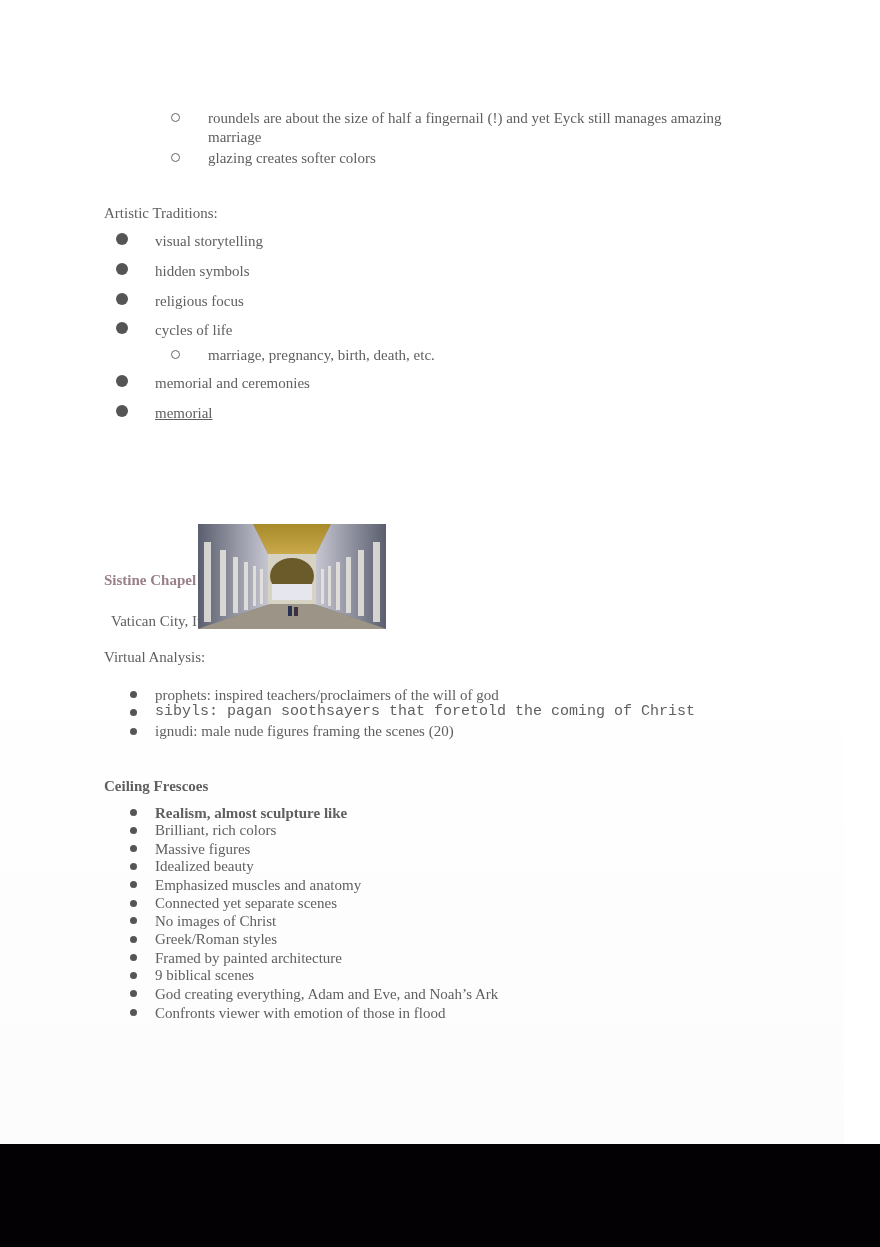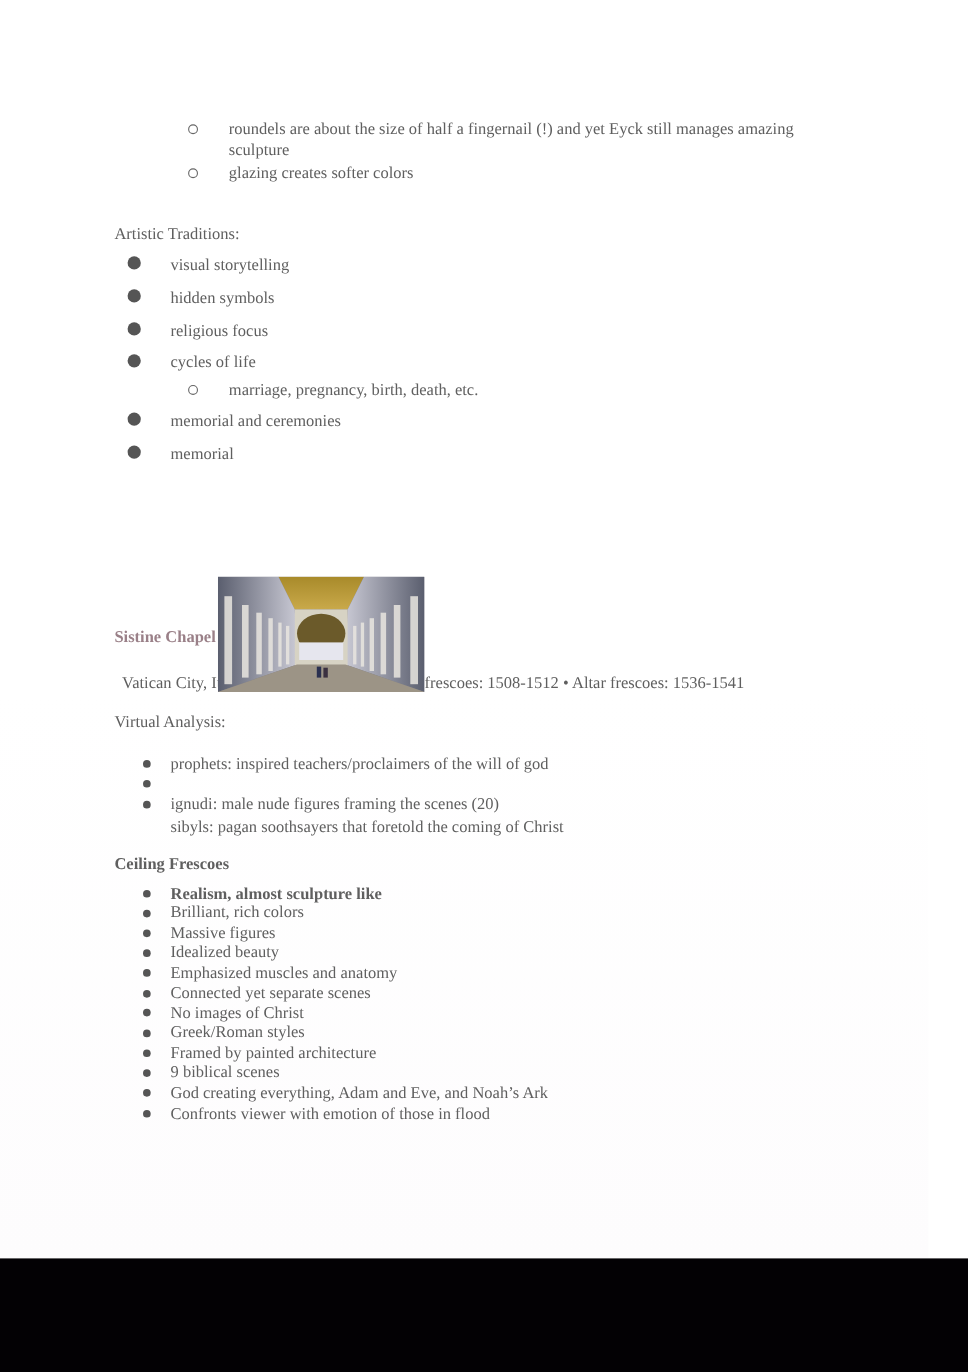--- a/index.html
+++ b/index.html
@@ -37,21 +37,21 @@
     }
     .photo svg { display: block; }
   </style>
 </head>
 <body>
 
 <div class="page">
 
   <span class="bullet-hollow" style="left:171px; top:113px;"></span>
   <div class="t" style="left:208px; top:109px;">roundels are about the size of half a fingernail (!) and yet Eyck still manages amazing</div>
-  <div class="t" style="left:208px; top:128px;">sculpture</div>
+  <div class="t" style="left:208px; top:128px;">marriage</div>
   <span class="bullet-hollow" style="left:171px; top:153px;"></span>
   <div class="t" style="left:208px; top:149px;">glazing creates softer colors</div>
 
   <div class="t" style="left:104px; top:204px;">Artistic Traditions:</div>
 
   <span class="bullet-big" style="left:116px; top:233px;"></span>
   <div class="t" style="left:155px; top:232px;">visual storytelling</div>
 
   <span class="bullet-big" style="left:116px; top:263px;"></span>
   <div class="t" style="left:155px; top:262px;">hidden symbols</div>
@@ -62,26 +62,25 @@
   <span class="bullet-big" style="left:116px; top:322px;"></span>
   <div class="t" style="left:155px; top:321px;">cycles of life</div>
 
   <span class="bullet-hollow" style="left:171px; top:350px;"></span>
   <div class="t" style="left:208px; top:346px;">marriage, pregnancy, birth, death, etc.</div>
 
   <span class="bullet-big" style="left:116px; top:375px;"></span>
   <div class="t" style="left:155px; top:374px;">memorial and ceremonies</div>
 
   <span class="bullet-big" style="left:116px; top:405px;"></span>
-  <div class="t" style="left:155px; top:404px;">memorial</div>
+  <div class="t" style="left:155px; top:404px;text-decoration:underline;">memorial</div>
 
   <div class="t heading" style="left:104px; top:571px; color:#9a8088;">Sistine Chapel</div>
 
   <div class="t" style="left:111px; top:612px;">Vatican City, Ita</div>
-  <div class="t" style="left:386px; top:612px;">frescoes: 1508-1512 • Altar frescoes: 1536-1541</div>
 
   <div class="photo" title="basilica nave interior photo">
     <svg width="188" height="105" viewBox="0 0 188 105">
       <defs>
         <linearGradient id="ceil" x1="0" y1="0" x2="0" y2="1">
           <stop offset="0" stop-color="#a88a2a"></stop>
           <stop offset="1" stop-color="#c9a94a"></stop>
         </linearGradient>
         <linearGradient id="wallL" x1="0" y1="0" x2="1" y2="0">
           <stop offset="0" stop-color="#5a5e6e"></stop>
@@ -117,21 +116,21 @@
       <rect x="90" y="82" width="4" height="10" fill="#2a3050"></rect>
       <rect x="96" y="83" width="4" height="9" fill="#3a3040"></rect>
     </svg>
   </div>
 
   <div class="t" style="left:104px; top:648px;">Virtual Analysis:</div>
 
   <span class="bullet-small" style="left:130px; top:691px;"></span>
   <div class="t" style="left:155px; top:686px;">prophets: inspired teachers/proclaimers of the will of god</div>
   <span class="bullet-small" style="left:130px; top:709px;"></span>
-  <div class="t" style="left:155px; top:743px;">sibyls: pagan soothsayers that foretold the coming of Christ</div>
+  <div class="t" style="left:155px; top:703px;font-family:Liberation Mono, monospace;">sibyls: pagan soothsayers that foretold the coming of Christ</div>
   <span class="bullet-small" style="left:130px; top:728px;"></span>
   <div class="t" style="left:155px; top:722px;">ignudi: male nude figures framing the scenes (20)</div>
 
   <div class="t heading" style="left:104px; top:777px;">Ceiling Frescoes</div>
 
   <span class="bullet-small" style="left:130px; top:809px;"></span>
   <div class="t" style="left:155px; top:804px;font-weight:bold;">Realism, almost sculpture like</div>
   <span class="bullet-small" style="left:130px; top:827px;"></span>
   <div class="t" style="left:155px; top:821px;">Brilliant, rich colors</div>
   <span class="bullet-small" style="left:130px; top:845px;"></span>

